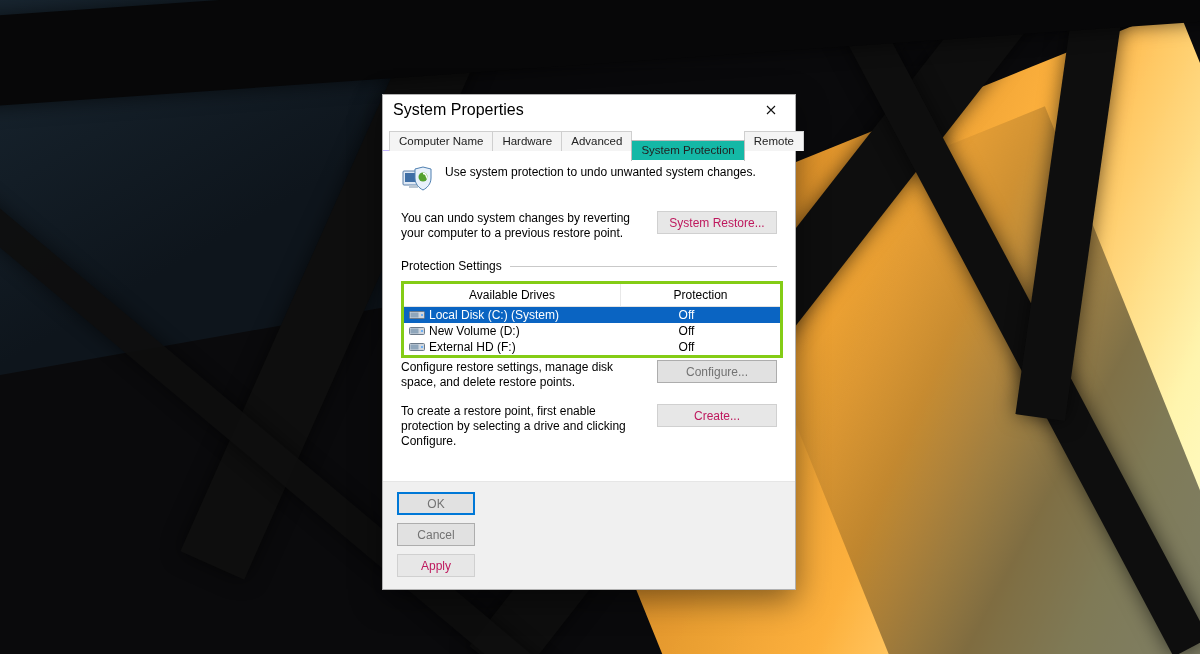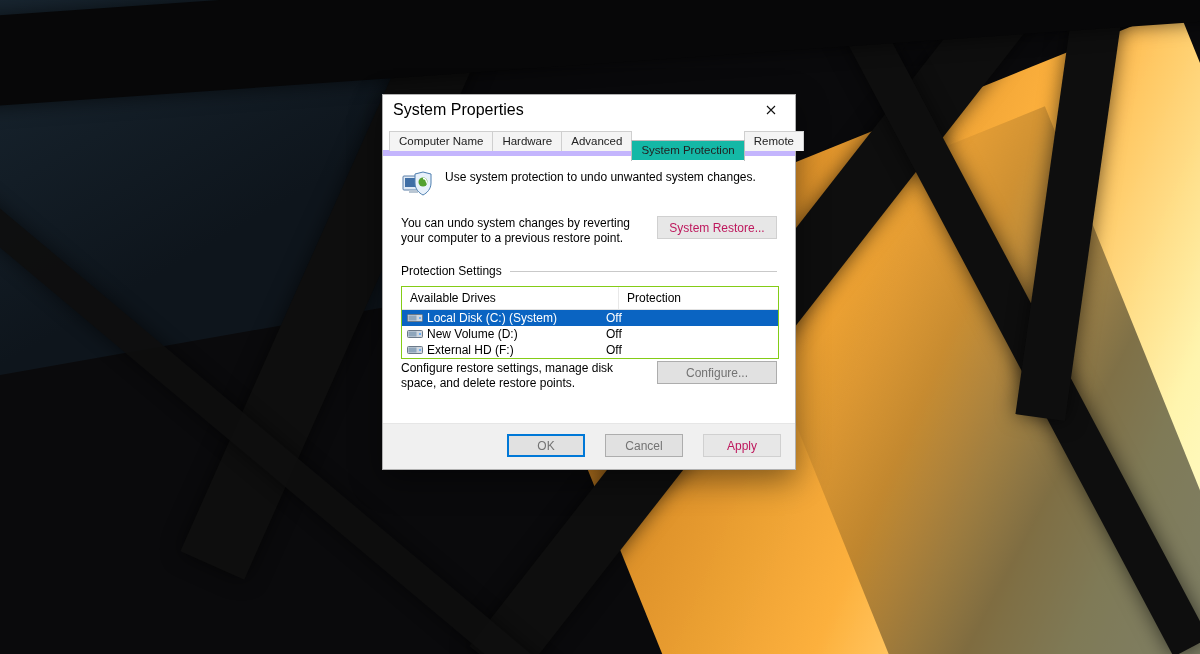--- a/index.html
+++ b/index.html
@@ -83,21 +83,21 @@
     justify-content: center;
     color: #111;
   }
   .close-btn svg{ width:10px; height:10px; }
 
   .tabstrip {
     display: flex;
     align-items: flex-end;
     padding: 4px 6px 0 6px;
     background: #fff;
-    border-bottom: 6px solid #c4b5fd;
+    border-bottom: 1px solid #c4b5fd;
     gap: 0;
   }
   .tab {
     padding: 3px 9px 4px 9px;
     border: 1px solid #cfcfcf;
     border-bottom: none;
     background: #f4f4f4;
     margin-right: -1px;
     font-size: 11.5px;
     color: #222;
@@ -160,22 +160,23 @@
     color:#737373;
     padding:0;
   }
   .win-btn.disabled{
     color:#be185d;
     border-color:#d0d0d0;
     background:#e7e7e7;
   }
 
   .listview{
-    border:1px solid #84cc16;
+    border:3px solid #84cc16;
     width:100%;
+    text-align:center;
   }
   .lv-head{
     display:flex;
     background:#fff;
     border-bottom:1px solid #e2e2e2;
   }
   .lv-head .col{
     padding:4px 8px;
     font-size:12px;
     border-right:1px solid #e8e8e8;
@@ -194,24 +195,25 @@
   }
   .lv-row .col-d{ display:flex; align-items:center; }
   .lv-row.selected{
     background:#0a64c2;
     color:#fff;
   }
 
   .footer{
     display:flex;
     justify-content:flex-end;
-    gap:20px;
+    gap:8px;
     padding:10px 14px 12px 14px;
     border-top:1px solid #e6e6e6;
     background:#f0f0f0;
+    flex-direction:column;
   }
   .footer .win-btn{
     width:78px;
   }
   .footer .win-btn.default{
     border:2px solid #0078d7;
     background:#e1e1e1;
   }
 </style>
 </head>
@@ -314,20 +316,24 @@
                 <div class="col-p">Off</div>
               </div>
             </div>
         </div>
 
         <div class="row2" style="margin-top:2px;">
           <div class="desc">Configure restore settings, manage disk space, and delete restore points.</div>
           <button class="win-btn">Configure...</button>
         </div>
 
+        <div class="row2" style="margin-top:14px;">
+          <div class="desc">To create a restore point, first enable protection by selecting a drive and clicking Configure.</div>
+          <button class="win-btn disabled">Create...</button>
+        </div>
       </div>
 
     </div>
 
     <div class="footer">
       <button class="win-btn default">OK</button>
       <button class="win-btn">Cancel</button>
       <button class="win-btn disabled">Apply</button>
     </div>
   </div>

